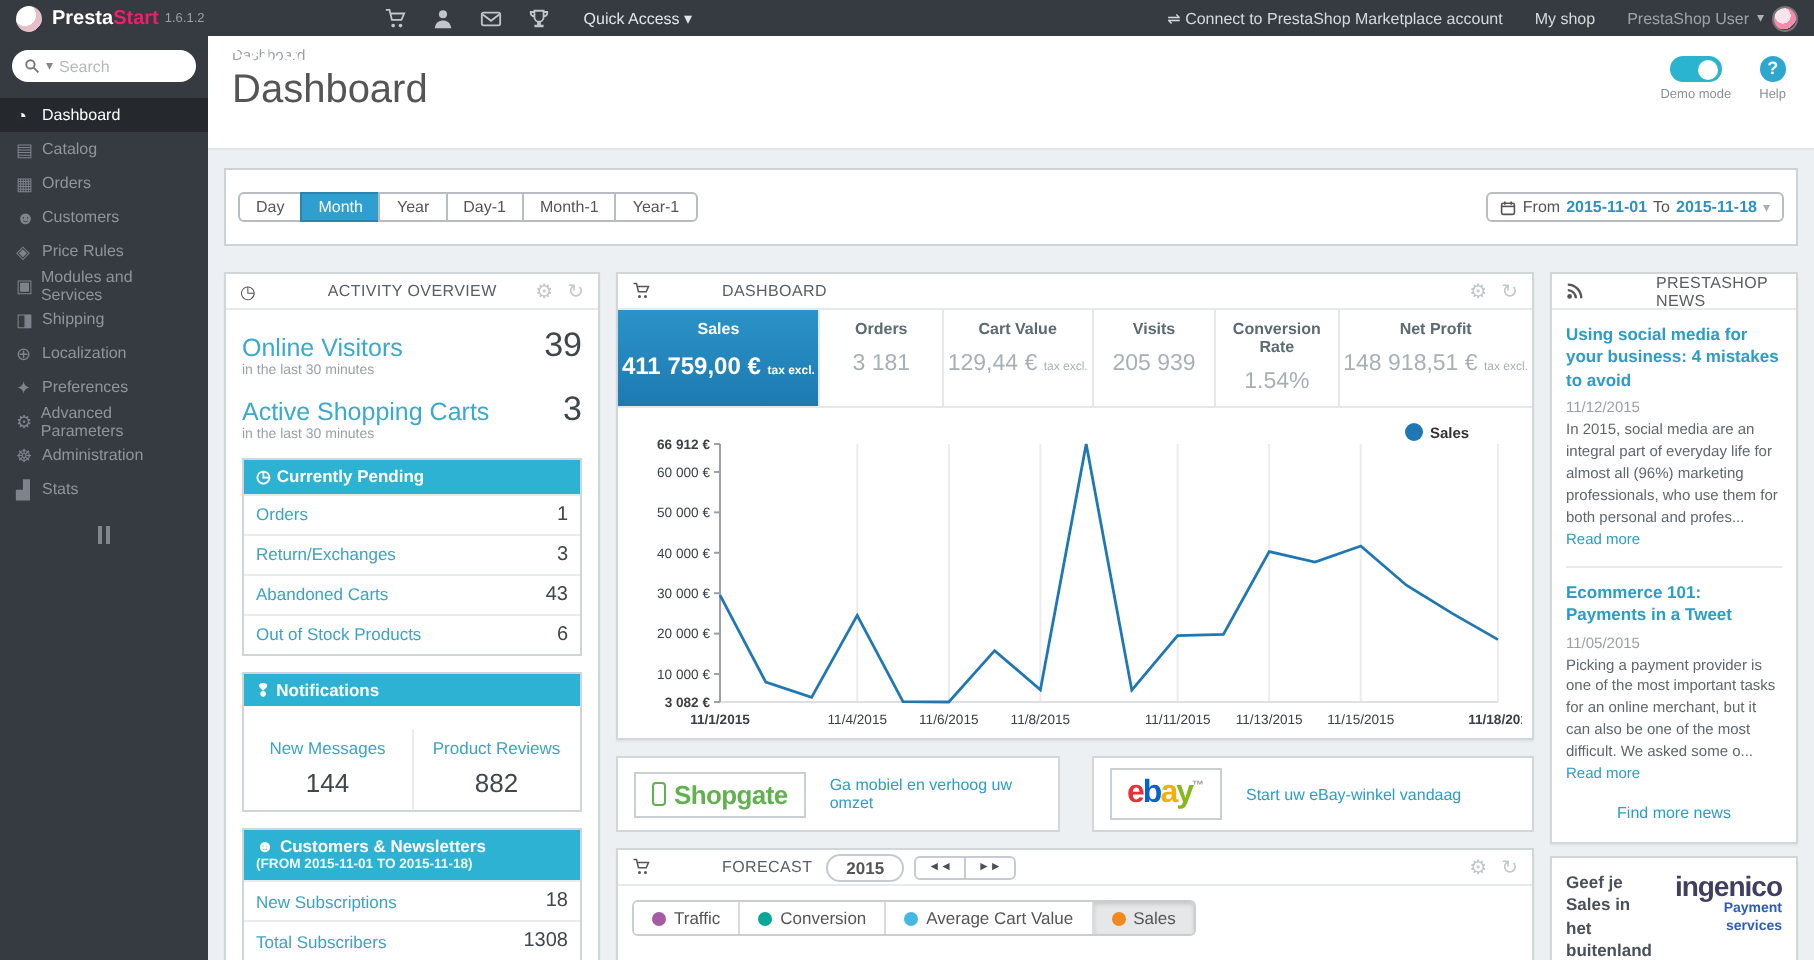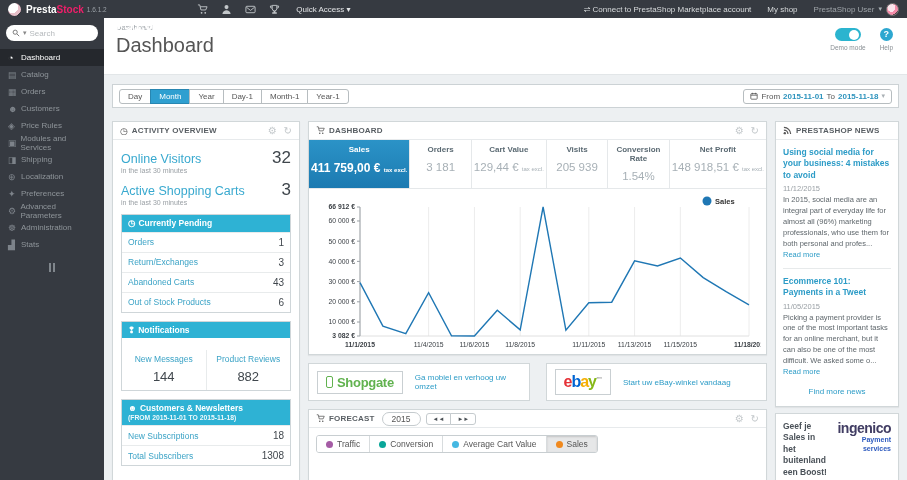--- a/index.html
+++ b/index.html
@@ -43,41 +43,41 @@
   .page-title { font-size:20px; color:#555; font-weight:400; margin-top:2px; }
   .header-right { position:absolute; right:14px; top:10px; display:flex; gap:14px; text-align:center; }
   .toggle-pill { width:26px; height:13px; border-radius:7px; background:#2bb4cf; position:relative; margin:0 auto; cursor:pointer; }
   .toggle-pill i { position:absolute; right:1.5px; top:1.5px; width:10px; height:10px; background:#fff; border-radius:50%; }
   .hr-label { font-size:6.5px; color:#8a9095; margin-top:3px; }
   .help-circle { width:13px; height:13px; border-radius:50%; background:#2da7d0; color:#fff; font-size:9px; font-weight:bold; line-height:13px; margin:0 auto; cursor:pointer; }
 
   .content { padding:9px 8px 0; height:405px; overflow:hidden; }
 
   
-  .filter-panel { background:#fff; border:1px solid #ccd2d5; height:24px; display:flex; align-items:center; justify-content:space-between; padding:0 6px; margin-bottom:13px; }
+  .filter-panel { background:#fff; border:1px solid #ccd2d5; height:39px; display:flex; align-items:center; justify-content:space-between; padding:0 6px; margin-bottom:13px; }
   .btn-group { display:flex; }
   .btn-group .fbtn { font-size:8px; color:#555; background:#fff; border:1px solid #b7bdc0; padding:2px 8px; margin-left:-1px; cursor:pointer; }
   .btn-group .fbtn:first-child { border-radius:3px 0 0 3px; margin-left:0; }
   .btn-group .fbtn:last-child { border-radius:0 3px 3px 0; }
   .btn-group .fbtn.active { background:#2f9fd0; border-color:#2886b1; color:#fff; }
   .date-btn { display:flex; align-items:center; gap:3px; border:1px solid #b7bdc0; border-radius:3px; background:#fff; padding:2px 6px; font-size:8px; color:#555; cursor:pointer; }
   .date-btn b { color:#2d93bd; }
   .date-btn svg { width:8px; height:8px; }
 
   
   .cols { display:flex; gap:8px; align-items:flex-start; }
   .col-left { width:188px; flex:0 0 auto; }
   .col-mid { flex:1; min-width:0; }
   .col-right { width:124px; flex:0 0 auto; }
 
   .panel { background:#fff; border:1px solid #d1d7d9; box-shadow:0 1px 1px rgba(0,0,0,.05); }
   .panel-header { display:flex; align-items:center; height:18px; padding:0 7px; border-bottom:1px solid #e7eaec; }
   .panel-header .ph-ico { margin-right:4px; color:#555; font-size:9px; display:flex; }
   .panel-header .ph-ico svg { width:9px; height:9px; }
-  .panel-title { font-size:8px; font-weight:bold; color:#585e63; letter-spacing:.2px; }
+  .panel-title { font-size:8px; font-weight:normal; color:#585e63; letter-spacing:.2px;margin-left:32px; }
   .ph-actions { margin-left:auto; display:flex; gap:7px; color:#c3c8cb; font-size:10px; }
   .ph-actions span { cursor:pointer; }
 
   
   .activity-body { padding:8px; }
   .big-metric { display:flex; justify-content:space-between; align-items:baseline; }
   .big-metric .bm-label { color:#39a9cf; font-size:12.5px; }
   .big-metric .bm-value { color:#3f464c; font-size:17px; }
   .bm-sub { font-size:7px; color:#9aa0a5; margin:-1px 0 6px; }
   .asec { border:1px solid #cfd6d9; margin-top:8px; }
@@ -113,21 +113,21 @@
   .logo-box { border:1px solid #c9cfd2; background:#fff; padding:3px 8px; display:flex; align-items:center; gap:4px; }
   .shopgate-text { color:#61b24f; font-size:13px; font-weight:bold; letter-spacing:-.3px; }
   .phone-ico { width:7px; height:12px; border:1.4px solid #61b24f; border-radius:2px; display:inline-block; }
   .mod-link { color:#2d9cc7; font-size:8px; cursor:pointer; }
   .ebay-text { font-size:16px; font-weight:bold; letter-spacing:-1px; }
   .ebay-text .e{color:#e53238}.ebay-text .b{color:#0064d2}.ebay-text .a{color:#f5af02}.ebay-text .y{color:#86b817}
   .ebay-text sup { font-size:6px; color:#999; letter-spacing:0; }
 
   
   .forecast { margin-top:8px; height:120px; }
-  .pill { border:1px solid #c5cbce; border-radius:9px; padding:1px 9px; font-size:8.5px; font-weight:normal; color:#555; margin-left:7px; background:#fff; cursor:pointer; }
+  .pill { border:1px solid #c5cbce; border-radius:9px; padding:1px 9px; font-size:8.5px; font-weight:bold; color:#555; margin-left:7px; background:#fff; cursor:pointer; }
   .nav-group { display:flex; margin-left:6px; }
   .nav-group .nbtn { border:1px solid #c5cbce; background:#fff; color:#4a5055; font-size:6px; padding:2px 6px; margin-left:-1px; cursor:pointer; }
   .nav-group .nbtn:first-child{border-radius:3px 0 0 3px;} .nav-group .nbtn:last-child{border-radius:0 3px 3px 0;}
   .forecast-body { padding:7px; }
   .legend-group { display:inline-flex; border:1px solid #c8ced1; border-radius:3px; overflow:hidden; }
   .lg-item { display:flex; align-items:center; gap:4px; padding:3px 9px; font-size:8.5px; color:#555; background:#fff; border-left:1px solid #d8dcde; cursor:pointer; }
   .lg-item:first-child { border-left:none; }
   .lg-item.active { background:#e6e7e8; box-shadow:inset 0 1px 2px rgba(0,0,0,.15); }
   .dot { width:7px; height:7px; border-radius:50%; display:inline-block; }
 
@@ -145,21 +145,21 @@
   .tips-heading { font-size:8.5px; font-weight:bold; color:#4a5158; line-height:1.35; width:46px; flex:0 0 auto; }
   .ing-logo { text-align:right; flex:1; }
   .ing-1 { font-size:14px; font-weight:bold; color:#413d63; letter-spacing:-.5px; line-height:1.1; }
   .ing-2 { font-size:7px; font-weight:bold; color:#2e5bbf; line-height:1.2; }
 </style>
 </head>
 <body>
 
 <div class="topbar">
   <span class="logo-circle"></span>
-  <span class="brand"><span>Presta</span><span class="shop">Stock</span></span>
+  <span class="brand"><span>Presta</span><span class="shop">Start</span></span>
   <span class="brand-version">1.6.1.2</span>
   <span class="shop-name">PS1.6.1.2</span>
   <span class="tb-icon">
     <svg viewBox="0 0 12 12">
         <path d="M1 1h2l1.3 5.5h5.2L11 3H3.6" fill="none" stroke="#c2c6c9" stroke-width="1"></path>
         <circle cx="5" cy="9.6" r="1" fill="#c2c6c9"></circle>
         <circle cx="9" cy="9.6" r="1" fill="#c2c6c9"></circle>
       </svg>
   </span>
   <span class="tb-icon">
@@ -305,21 +305,21 @@
             <span class="ph-ico">◷</span>
             <span class="panel-title">ACTIVITY OVERVIEW</span>
             <span class="ph-actions">
                 <span>⚙</span>
                 <span>↻</span>
               </span>
           </div>
           <div class="activity-body">
             <div class="big-metric">
                 <span class="bm-label">Online Visitors</span>
-                <span class="bm-value">32</span>
+                <span class="bm-value">39</span>
               </div>
             <div class="bm-sub">in the last 30 minutes</div>
             <div class="big-metric">
                 <span class="bm-label">Active Shopping Carts</span>
                 <span class="bm-value">3</span>
               </div>
             <div class="bm-sub">in the last 30 minutes</div>
 
             <div class="asec">
               <div class="asec-head"><span class="hico">◷</span><span>Currently Pending</span></div>

